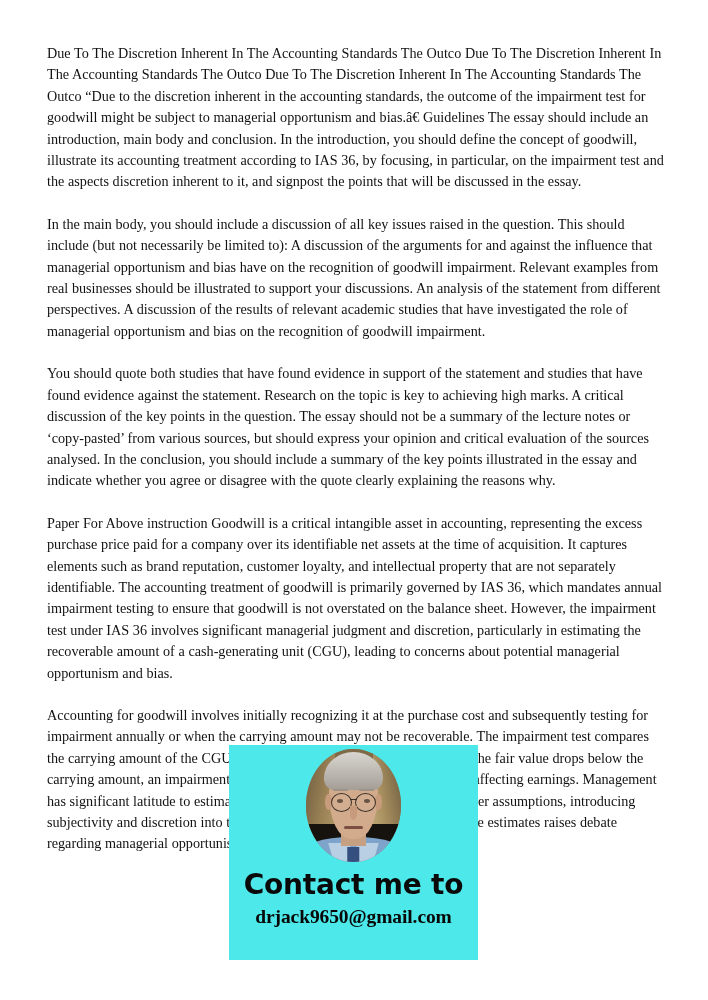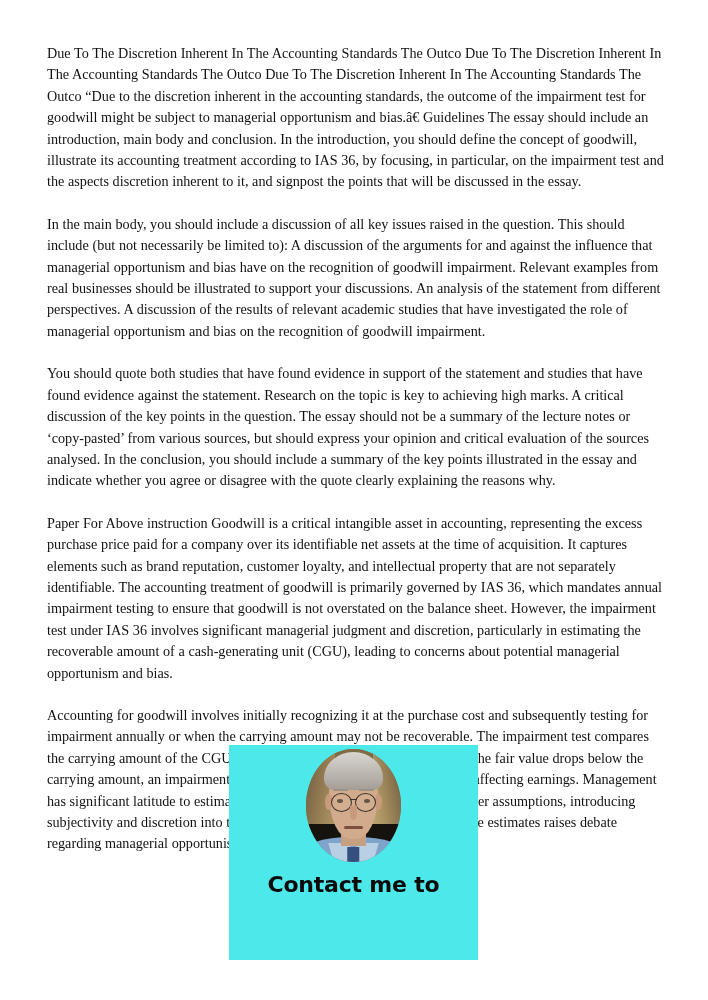--- a/index.html
+++ b/index.html
@@ -196,21 +196,21 @@
     position: absolute;
     left: 40%; top: 68%;
     width: 20%; height: 2.6%;
     background: #7d4f42;
     border-radius: 3px;
   }
 
   .promo-line {
     font-family: "DejaVu Sans", "Liberation Sans", sans-serif;
     font-weight: bold;
-    font-size: 22px;
+    font-size: 28px;
     line-height: 27px;
     color: #0a0a0a;
     text-align: center;
     letter-spacing: -0.2px;
     width: 100%;
   }
   .promo-line.first { margin-top: 9px; }
   .promo-email {
     font-family: "Liberation Serif", "DejaVu Serif", serif;
     font-weight: bold;
@@ -257,16 +257,17 @@
       <div class="ph-eye-l"></div>
       <div class="ph-eye-r"></div>
       <div class="ph-glass-l"></div>
       <div class="ph-glass-r"></div>
       <div class="ph-bridge"></div>
       <div class="ph-nose"></div>
       <div class="ph-mouth"></div>
     </div>
 
     <div class="promo-line first">Contact me to</div>
+    <div class="promo-email">drjack9650@gmail.com</div>
 
   </div>
 
 </div>
 
 </body></html>

